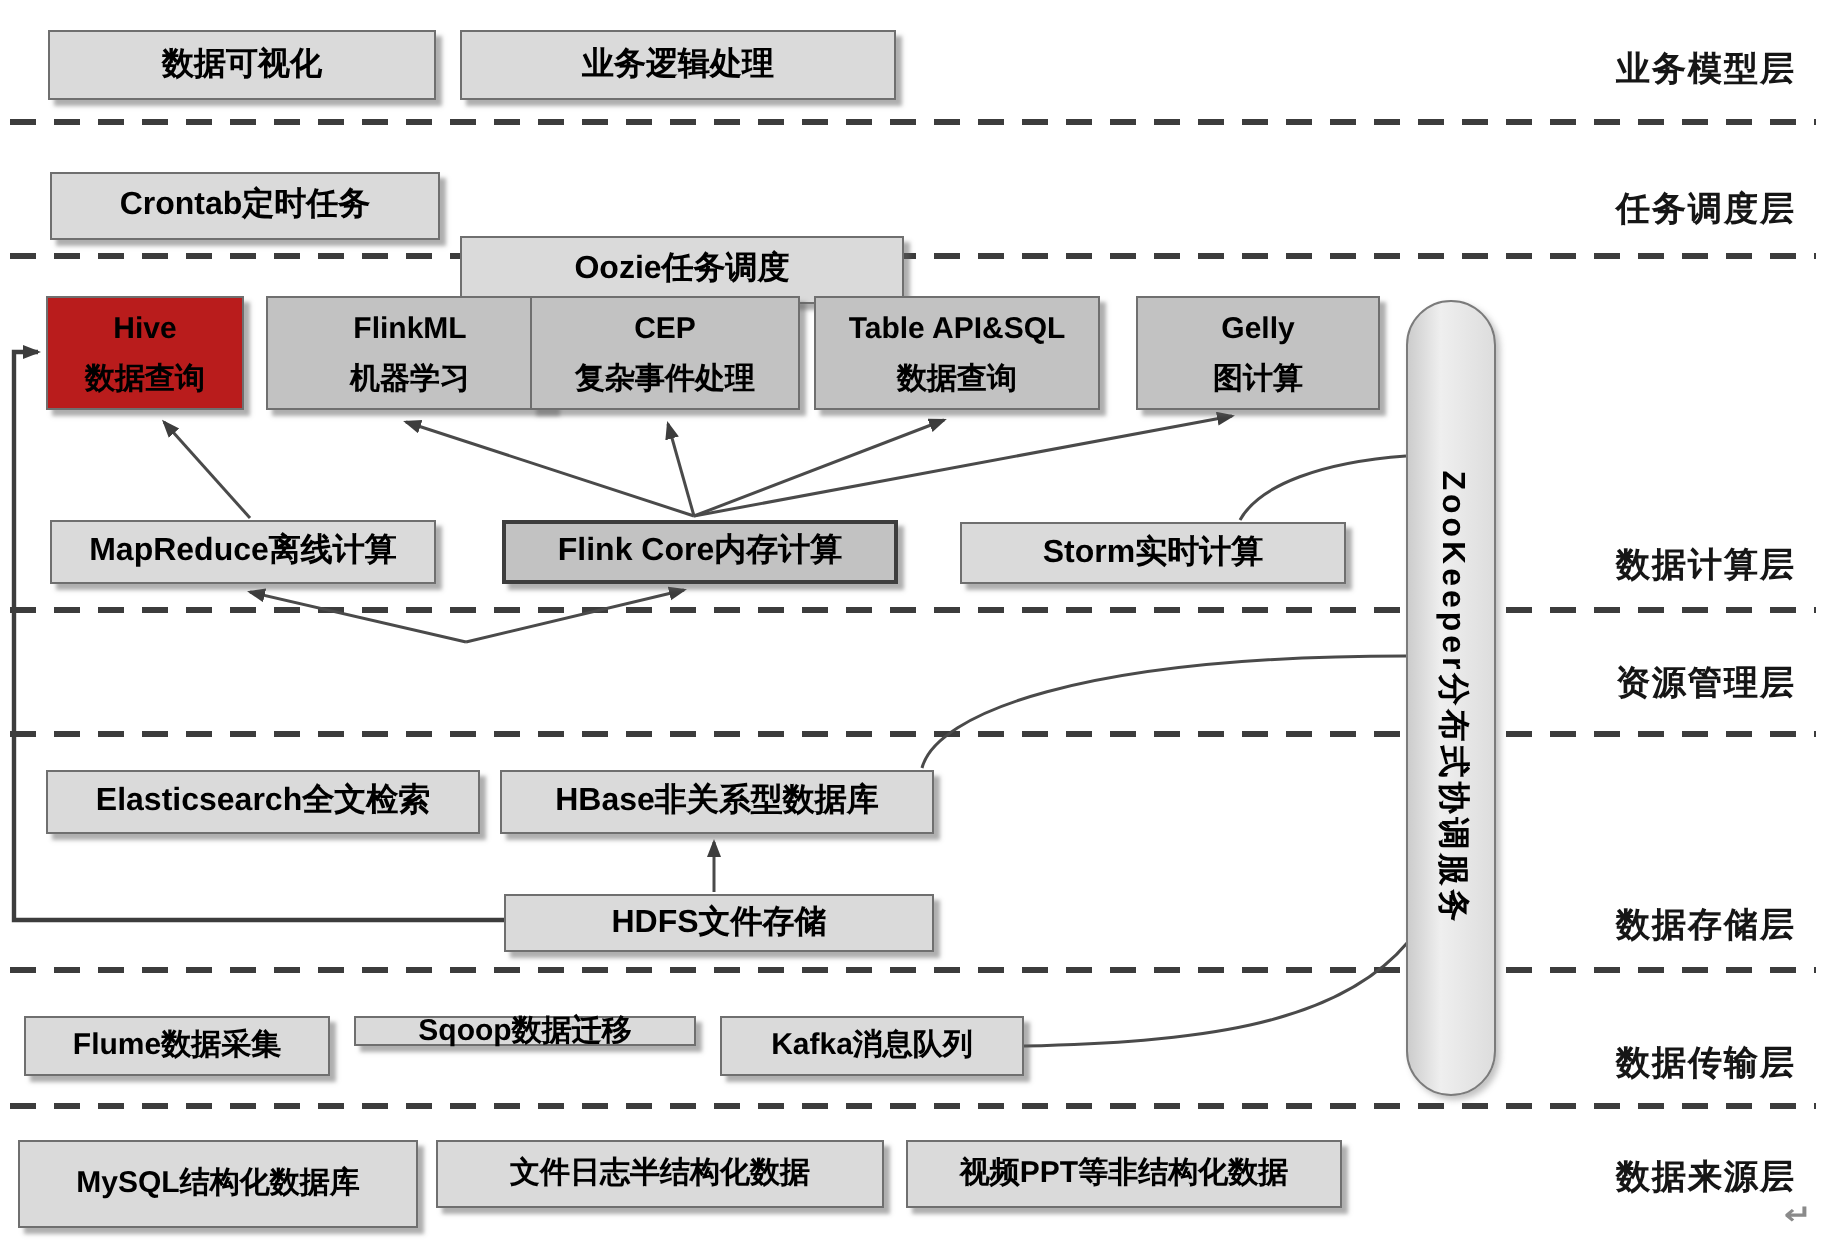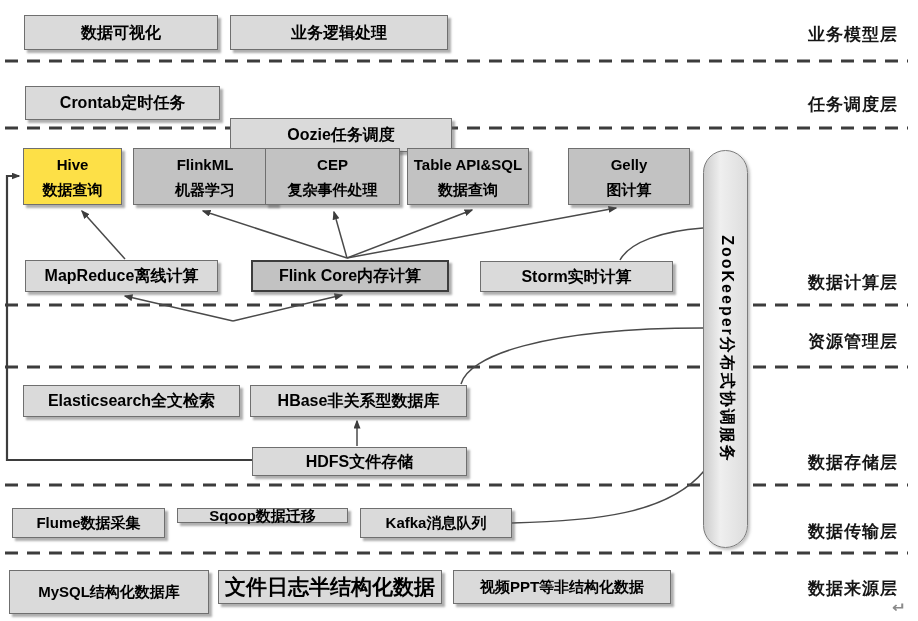--- a/index.html
+++ b/index.html
@@ -4,21 +4,21 @@
 <style>
   html,body{margin:0;padding:0;background:#fff;}
   .stage{position:relative;width:918px;height:621px;background:#ffffff;
          font-family:"Liberation Sans","DejaVu Sans",sans-serif;overflow:hidden;}
   svg.wires{position:absolute;left:0;top:0;width:918px;height:621px;}
   .node{position:absolute;display:flex;align-items:center;justify-content:center;
         text-align:center;background:#dadada;border:1.5px solid #6f6f6f;
         box-shadow:3px 3px 2px rgba(95,95,95,.5);font-weight:bold;font-size:16px;
         color:#000;box-sizing:border-box;line-height:1.2;}
   .node.dark{background:#c2c2c2;}
-  .node.light{background:#fde047;}
+  .node.light{background:#b91c1c;}
   .node.thick{border:2.5px solid #3d3d3d;}
   .node.two{flex-direction:column;font-size:15px;line-height:25px;}
   .layer-label{position:absolute;width:150px;text-align:center;font-weight:bold;
         font-size:17px;color:#161616;letter-spacing:1px;}
   .zk{position:absolute;left:703px;top:150px;width:45px;height:398px;border-radius:23px;
       background:linear-gradient(90deg,#cccccc,#efefef 38%,#dddddd);
       border:1.5px solid #7b7b7b;box-shadow:2px 2px 3px rgba(100,100,100,.4);
       box-sizing:border-box;}
   .zk-text{position:absolute;left:50%;top:50%;transform:translate(-50%,-50%) rotate(90deg);
       white-space:nowrap;font-weight:bold;font-size:16px;letter-spacing:2px;color:#000;}
@@ -85,21 +85,21 @@
     <span>数据查询</span>
   </div>
   <div class="node dark two" style="left:133px;top:148px;width:144px;height:57px;">
     <span>FlinkML</span>
     <span>机器学习</span>
   </div>
   <div class="node dark two" style="left:265px;top:148px;width:135px;height:57px;">
     <span>CEP</span>
     <span>复杂事件处理</span>
   </div>
-  <div class="node dark two" style="left:407px;top:148px;width:122px;height:57px;">
+  <div class="node dark two" style="left:407px;top:148px;width:143px;height:57px;">
     <span>Table API&amp;SQL</span>
     <span>数据查询</span>
   </div>
   <div class="node dark two" style="left:568px;top:148px;width:122px;height:57px;">
     <span>Gelly</span>
     <span>图计算</span>
   </div>
 
   <div class="node" style="left:25px;top:260px;width:193px;height:32px;">
     <span>MapReduce离线计算</span>
@@ -128,21 +128,21 @@
   <div class="node" style="left:177px;top:508px;width:171px;height:15px;font-size:15px;">
     <span>Sqoop数据迁移</span>
   </div>
   <div class="node" style="left:360px;top:508px;width:152px;height:30px;font-size:15px;">
     <span>Kafka消息队列</span>
   </div>
 
   <div class="node" style="left:9px;top:570px;width:200px;height:44px;font-size:15px;">
     <span>MySQL结构化数据库</span>
   </div>
-  <div class="node" style="left:218px;top:570px;width:224px;height:34px;font-size:21px;">
+  <div class="node" style="left:218px;top:570px;width:224px;height:34px;font-size:15px;">
     <span>文件日志半结构化数据</span>
   </div>
   <div class="node" style="left:453px;top:570px;width:218px;height:34px;font-size:15px;">
     <span>视频PPT等非结构化数据</span>
   </div>
 
   <div class="zk">
     <div class="zk-text">ZooKeeper分布式协调服务</div>
   </div>
 

